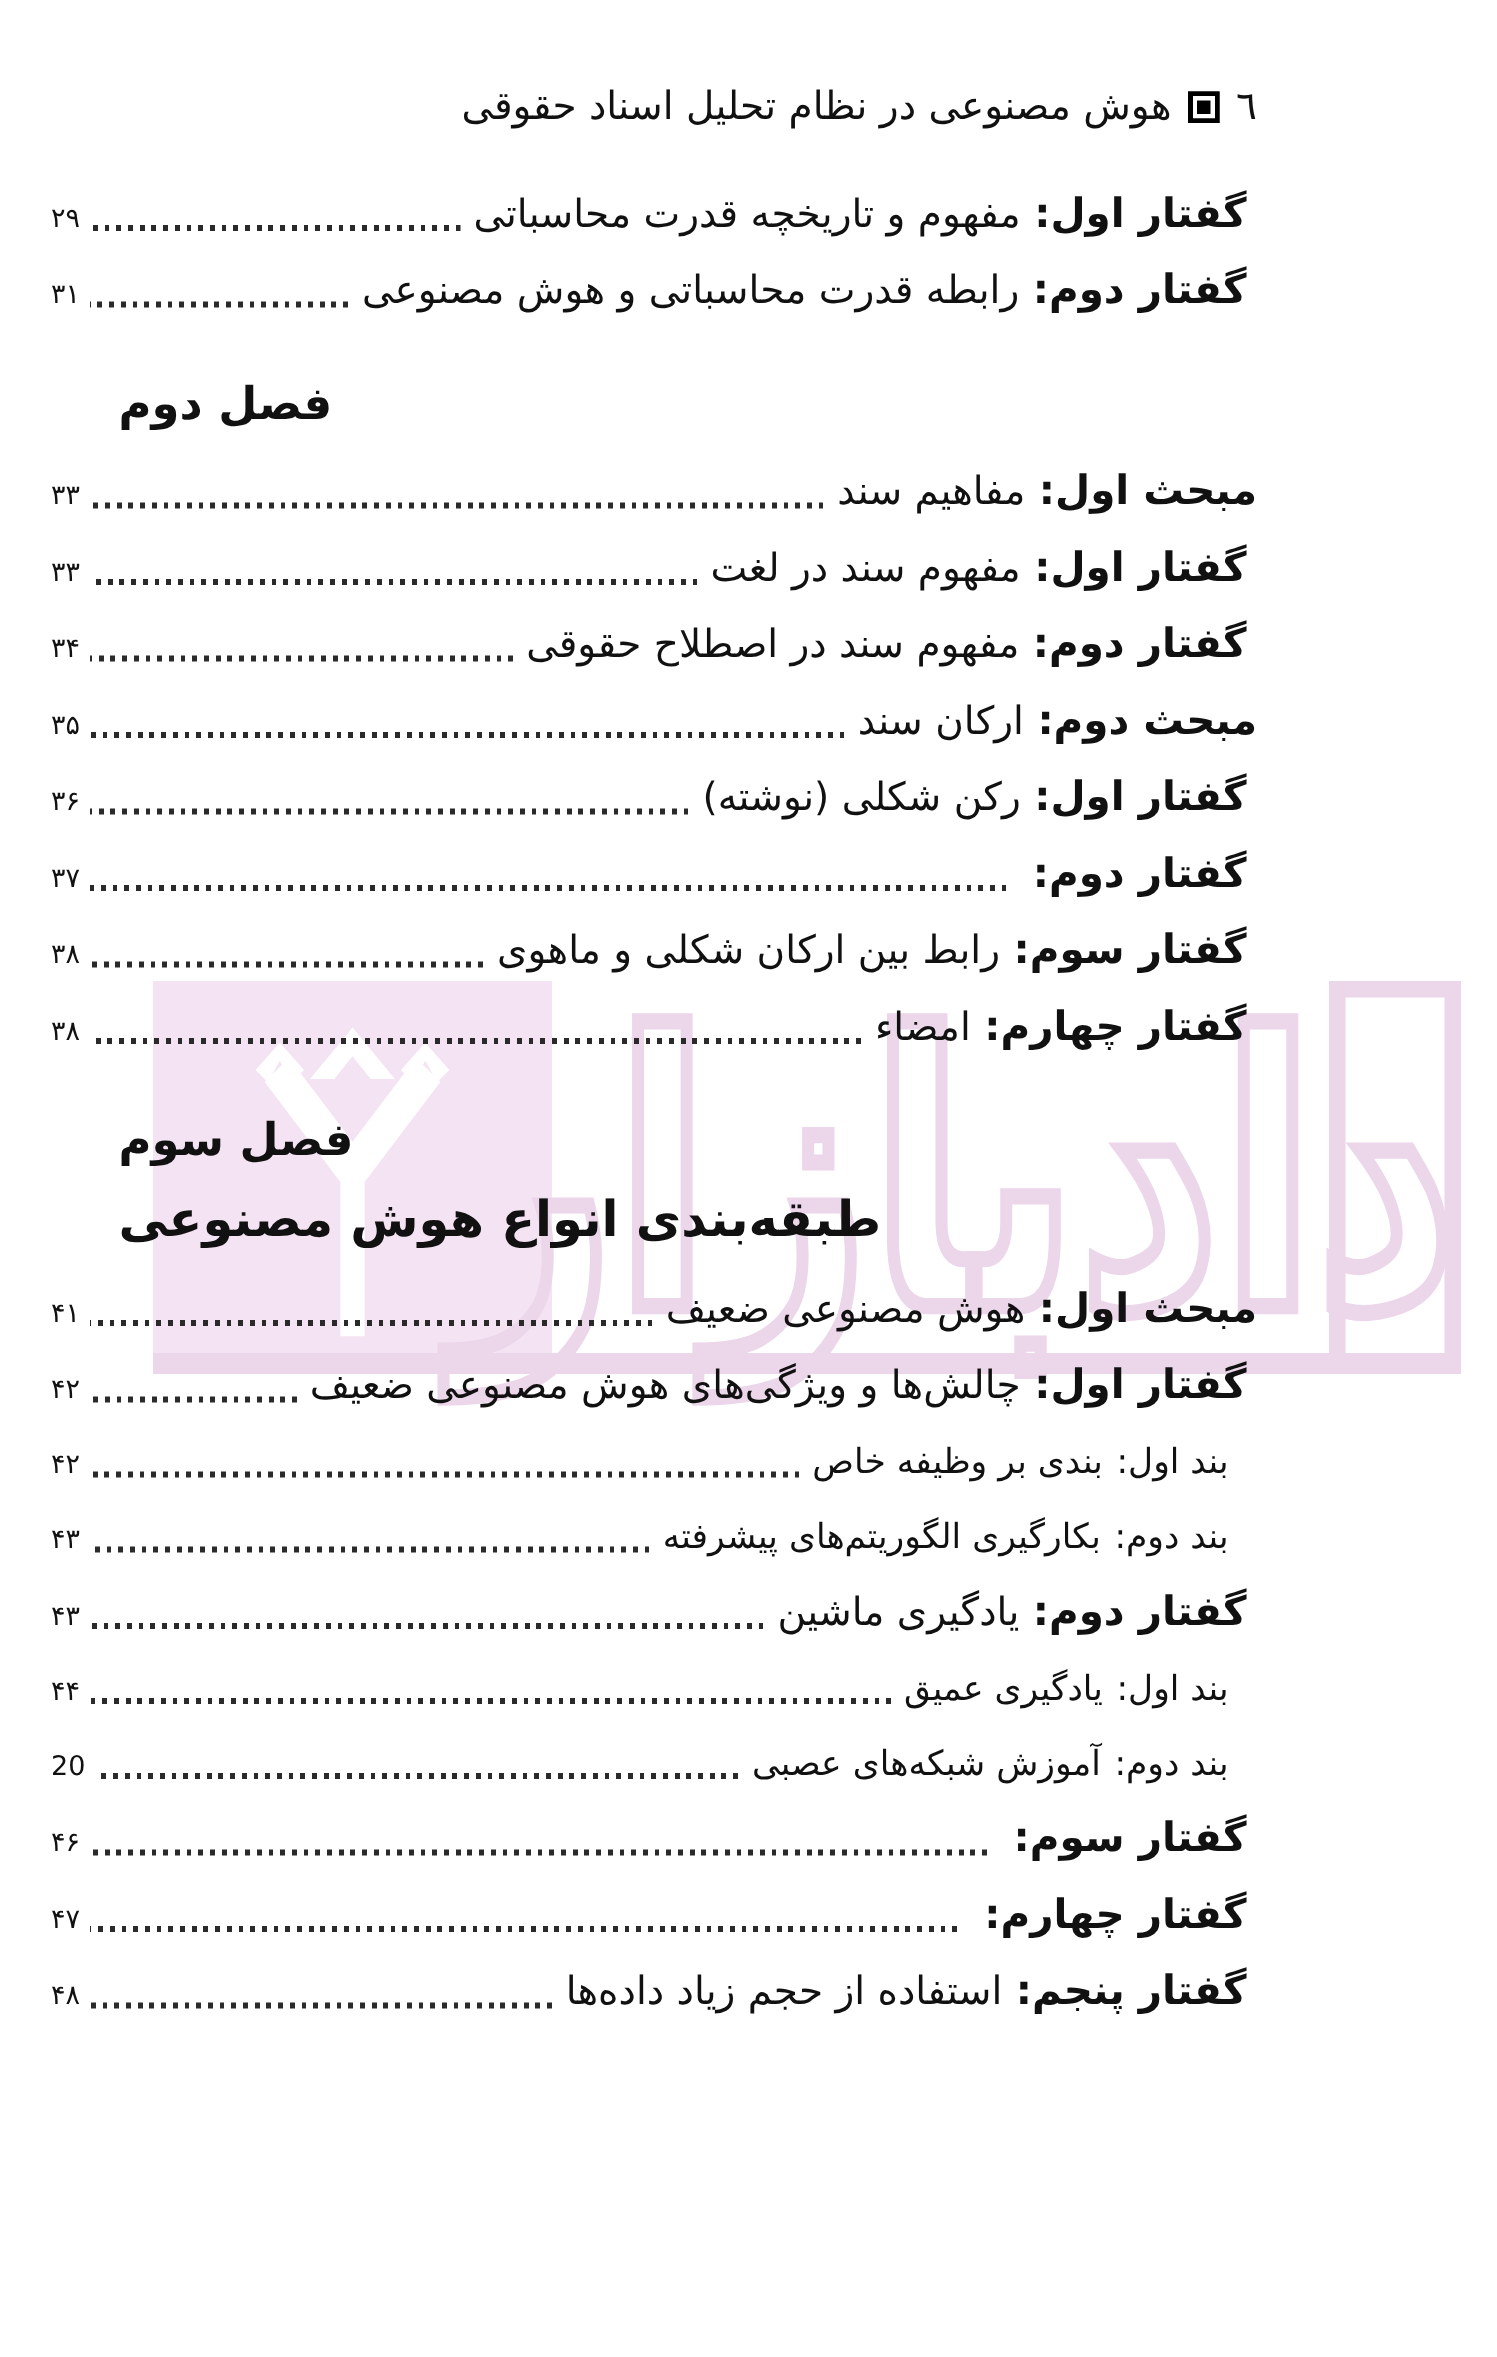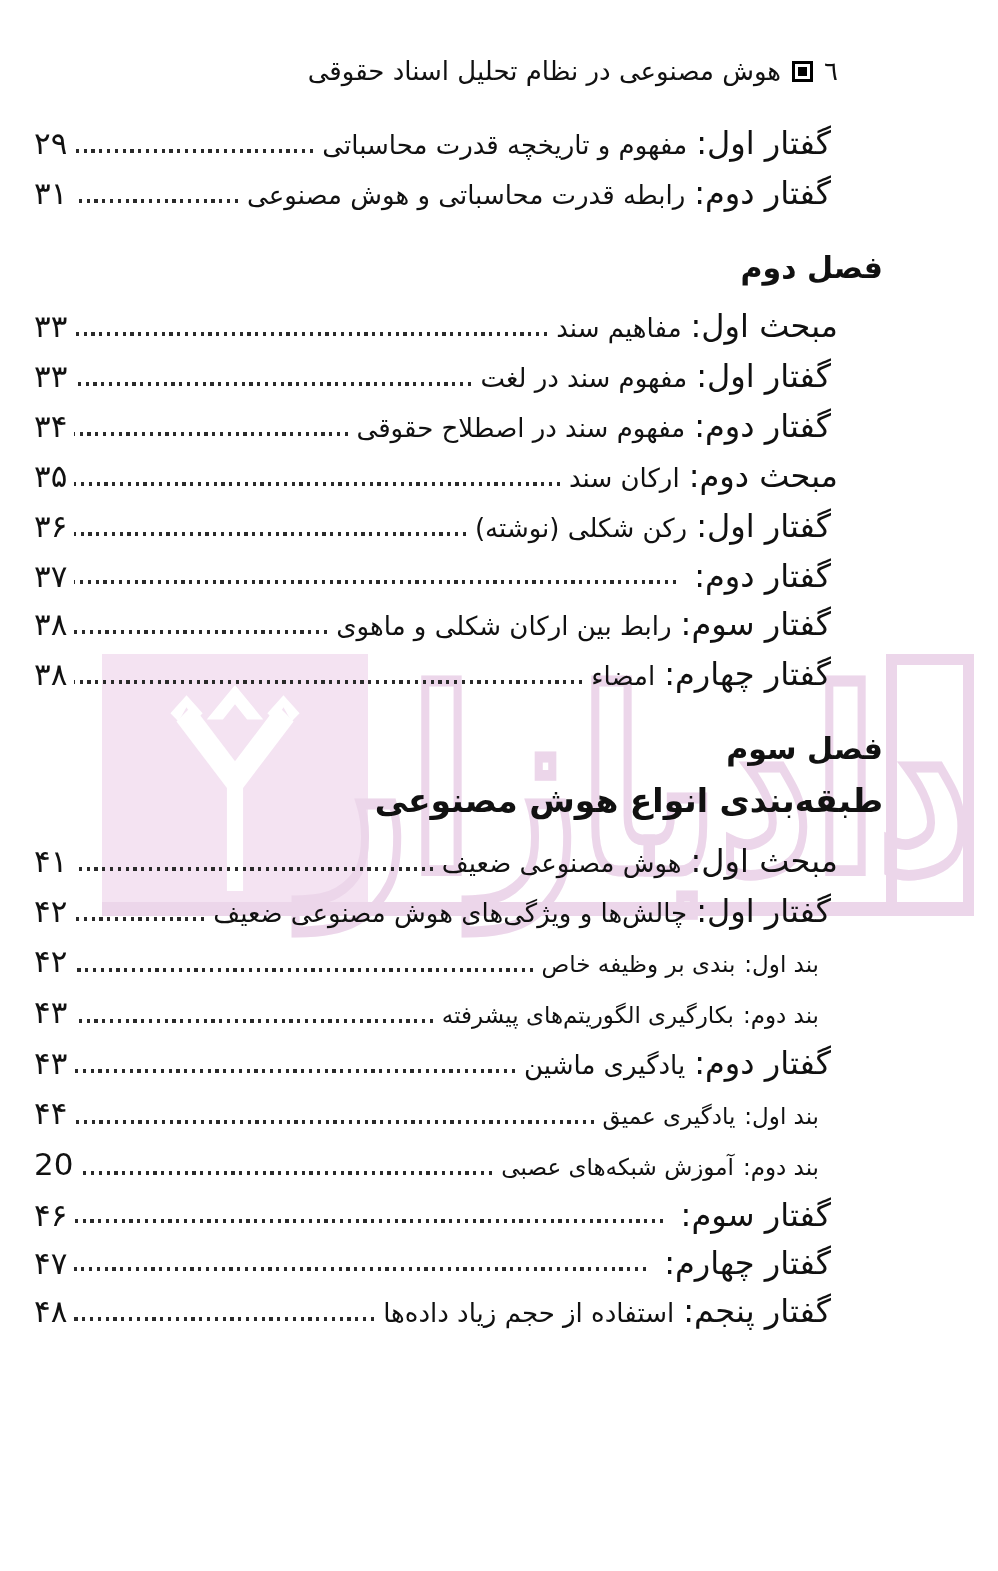--- a/index.html
+++ b/index.html
@@ -48,31 +48,31 @@
     background:#000; border:3px solid #000;
     box-shadow: inset 0 0 0 3px #fff;
   }
 
   .toc-row {
     display:flex; align-items:baseline;
     font-size:26px; line-height:30px; margin-bottom:18px;
   }
   .toc-row.level-goftar { padding-right:7px; }
   .toc-row.level-band   { padding-right:19px; font-size:23px; }
-  .entry-label { font-weight:normal; font-size:32px; margin-left:9px; white-space:nowrap; }
+  .entry-label { font-weight:bold; font-size:27px; margin-left:9px; white-space:nowrap; }
   .level-band .entry-label { font-weight:normal; font-size:23px;text-align:center; }
   .entry-title { white-space:nowrap; }
   .leader {
     flex:1 1 auto; align-self:flex-end; height:4px; min-width:20px;
     margin:0 9px 7px 7px;
     background-image:repeating-linear-gradient(to left, var(--dot-color) 0 3.2px, transparent 3.2px 7.8px);
   }
-  .page-num { font-size:31px; white-space:nowrap; }
-
-  .chapter-block { text-align:right; margin:40px 0 26px; transform:translateX(45px); }
+  .page-num { font-size:18px; white-space:nowrap; }
+
+  .chapter-block { text-align:left; margin:40px 0 26px; transform:translateX(45px); }
   .chapter-line1 { font-size:30px; font-weight:bold; margin-bottom:15px; }
   .chapter-line2 { font-size:33px; font-weight:bold; }
 </style>
 </head>
 <body>
 
 <div class="page">
 
   <div class="watermark">
     <div class="wm-square">

